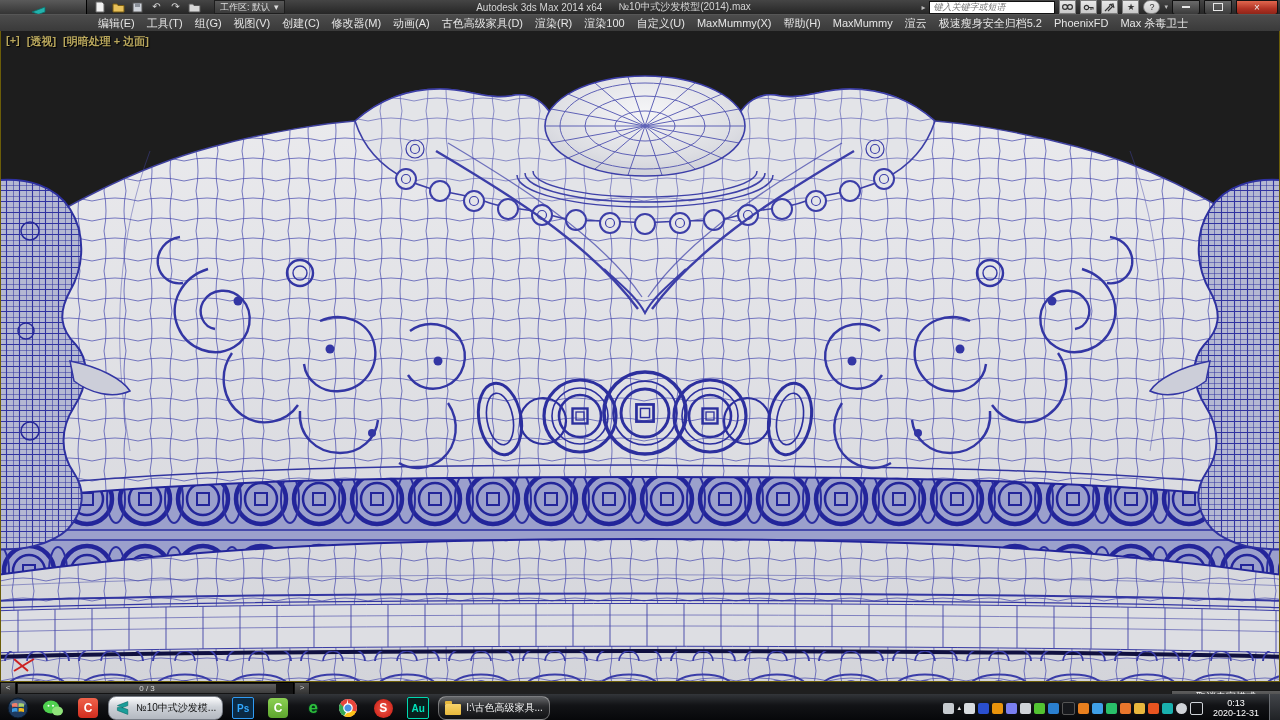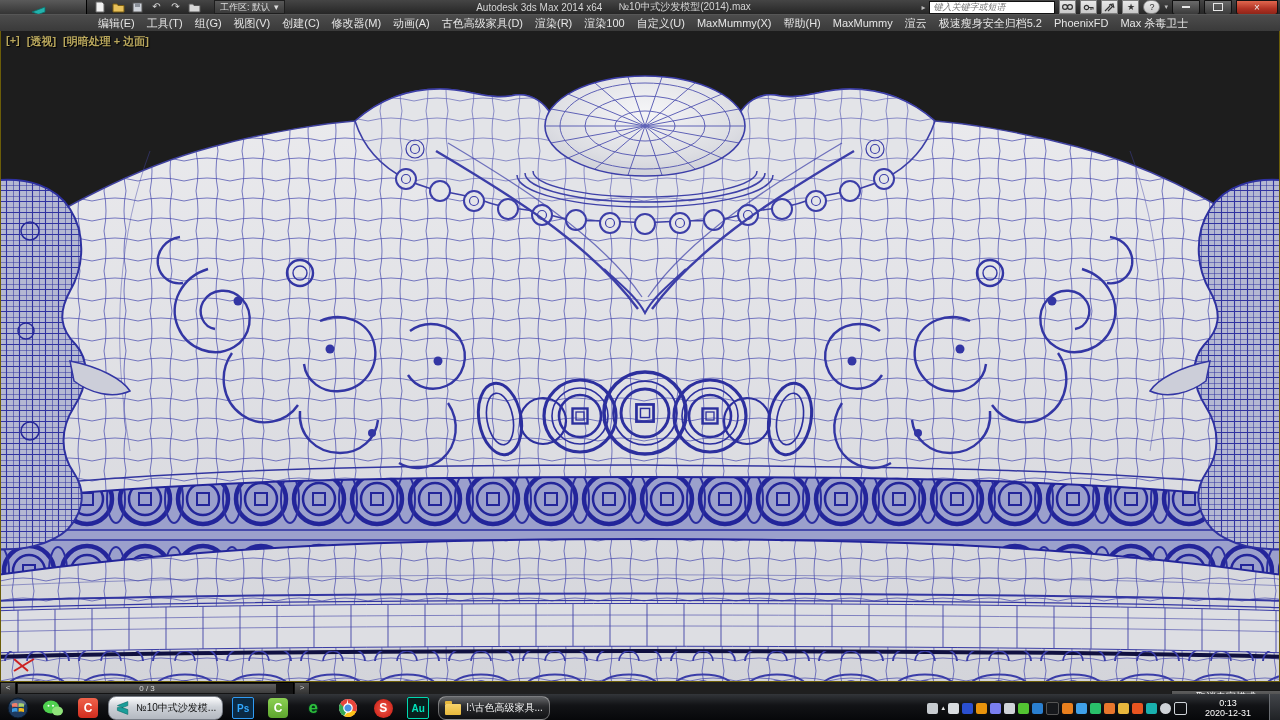--- a/index.html
+++ b/index.html
@@ -71,21 +71,21 @@
   .cgreen{width:20px;height:20px;background:linear-gradient(#8cd153,#5da52e);color:#fff;font-size:12px;border-radius:4px}
   .ebrowser{color:#2fbf3a;font-size:17px;font-weight:bold;text-shadow:0 0 2px #063}
   .sred{width:19px;height:19px;background:radial-gradient(#f05a4a,#c6170f);border-radius:50%;
         color:#fff;font-size:12px}
   .folder{position:relative;width:16px;height:11px;background:linear-gradient(#f7d36b,#e8b93c);
           border-radius:1px;margin-top:3px}
   .folder:before{content:"";position:absolute;top:-3px;left:0;width:7px;height:3px;
                  background:#e8b93c;border-radius:1px 1px 0 0}
   .tray{margin-left:auto;display:flex;align-items:center;gap:3px}
   .ticon{width:11px;height:11px;border-radius:2px;cursor:pointer}
-  .clock{font-size:9px;color:#fff;text-align:center;line-height:10px;margin:0 13px;cursor:default}
+  .clock{font-size:9px;color:#fff;text-align:center;line-height:10px;margin:0 5px;cursor:default}
   .showdesk{width:10px;height:28px;background:linear-gradient(#42454a,#1d1f22);
             border-left:1px solid #6a6d72;cursor:pointer}
 </style>
 </head>
 <body>
 
 <div class="titlebar">
   <div class="appbtn">
     <svg width="20" height="20" viewBox="0 0 20 20">
       <path d="M3,7 L16,2 L16,7 L9,9.5 L16,12 L16,18 L3,13 L3,9.5 L10,9.5 L3,7 Z" fill="#22b3ad" stroke="#0d6f6b" stroke-width="0.8"></path>

